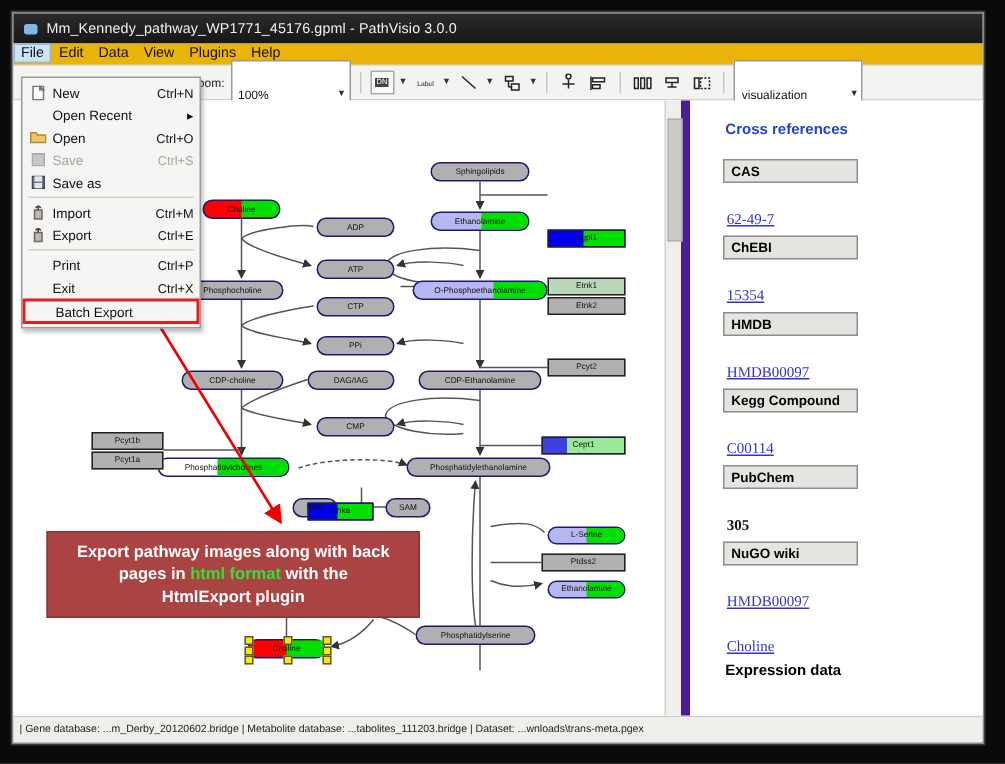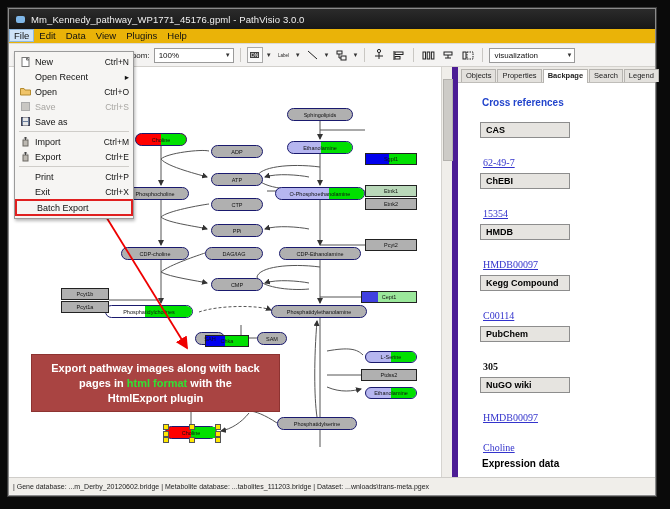--- a/index.html
+++ b/index.html
@@ -14,21 +14,21 @@
     background:#7fb7e8;border-radius:2px;}
   .title-text{font-size:9.5px;color:#f0f0f0;letter-spacing:.1px;white-space:nowrap;}
   .menubar{height:14px;background:#eab308;border-bottom:1px solid #dcdad6;
     display:flex;align-items:flex-start;padding-left:0;gap:0px;}
   .menu-item{font-size:9.5px;color:#111;padding:1px 5px;line-height:11px;}
   .menu-item.active{background:#cfe3f7;border:1px solid #8fb9e0;padding:0px 4px;}
   .toolbar{height:22px;background:#f4f3f2;border-bottom:1px solid #d3d1cd;
     display:flex;align-items:center;padding-left:118px;gap:4px;position:relative;}
   .tb-label{font-size:8px;color:#222;}
   .combo{height:13px;border:1px solid #9a9a9a;background:#fff;display:flex;align-items:center;
-    justify-content:space-between;padding:0 2px 0 4px;font-size:8px;color:#111;}
+    justify-content:space-between;padding:16px 2px 0 4px;font-size:8px;color:#111;}
   .combo .car{font-size:6px;color:#333;}
   .tbtn{width:14px;height:14px;border:1px solid #a9a9a9;background:#fafafa;
     display:flex;align-items:center;justify-content:center;font-size:7px;color:#222;}
   .tbtn.flat{border:none;background:transparent;width:16px;}
   .dd{font-size:6px;color:#333;margin-left:-1px;}
   .sep{width:1px;height:14px;background:#c9c7c3;margin:0 2px;}
   .body{display:flex;height:410px;}
   .canvaswrap{position:relative;width:448px;background:#fff;border-right:6px solid #4c1d95;}
   .canvas{position:absolute;inset:0;overflow:hidden;background:#fff;}
   .vscroll{position:absolute;right:0;top:0;width:10px;height:100%;background:#f0eeea;
@@ -355,27 +355,20 @@
             <line x1="96" y1="148" x2="178" y2="281" stroke="#ee0000" stroke-width="1.8" marker-end="url(#rah)"></line>
           </svg>
         </div>
 
         <div class="vscroll">
           <div class="vthumb"></div>
         </div>
       </div>
 
       <div class="sidebar">
-        <div class="tabs">
-          <span class="tab">Objects</span>
-          <span class="tab">Properties</span>
-          <span class="tab sel">Backpage</span>
-          <span class="tab">Search</span>
-          <span class="tab">Legend</span>
-        </div>
         <div class="sbcontent">
           <div class="xref-title">Cross references</div>
           <div id="xrefs">
               <div class="dbrow">
                 <div class="dbhead">CAS</div>
                 <div class="dbval">62-49-7</div>
               </div>
               <div class="dbrow">
                 <div class="dbhead">ChEBI</div>
                 <div class="dbval">15354</div>

